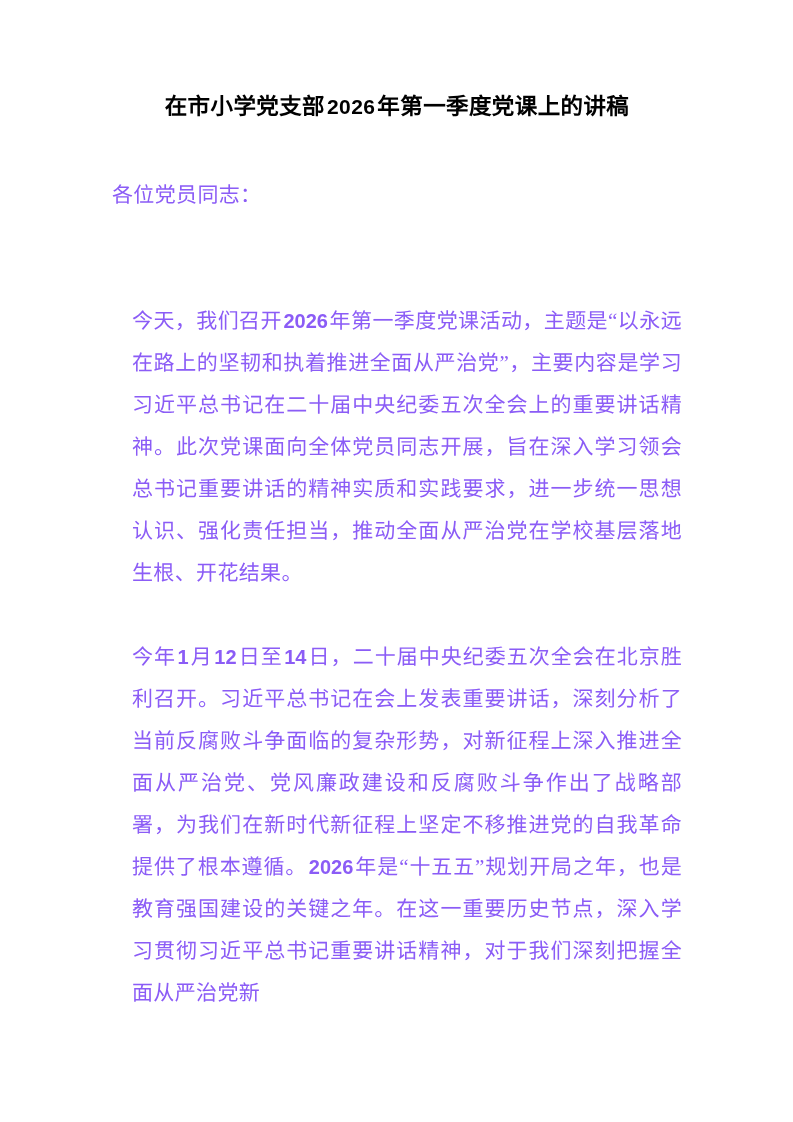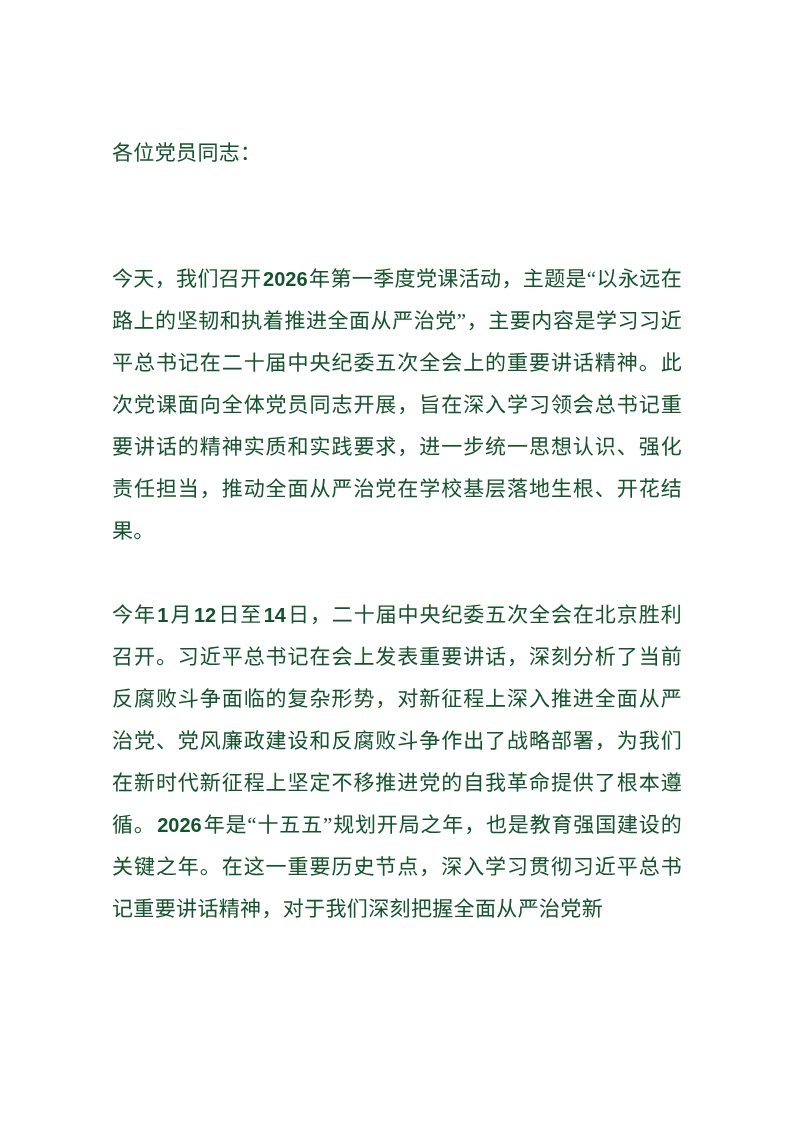--- a/index.html
+++ b/index.html
@@ -34,29 +34,29 @@
     margin: 0;
     padding: 0;
     white-space: nowrap;
   }
   .spacer-after-title { height: 46px; }
   .spacer-para { height: 42px; }
   .para {
     font-family: "Liberation Serif", "DejaVu Serif", serif;
     font-size: 21px;
     line-height: 42px;
-    color: #14532d;
+    color: #8b5cf6;
     margin: 0;
     padding: 0;
     text-align: justify;
     text-justify: inter-ideograph;
     letter-spacing: 0.35px;
     word-break: break-all;
   }
-  .para.flush { text-align: justify; }
+  .para.flush { text-align: justify; margin-left: 20px; }
   .para.short { text-align: left; }
   
   .num {
     font-family: "Liberation Sans", "DejaVu Sans", sans-serif;
     font-weight: bold;
     font-size: 20px;
     letter-spacing: 0;
     padding: 0 1.5px;
   }
   .title-num {
@@ -65,20 +65,21 @@
     font-size: 21px;
     padding: 0 2px;
   }
 </style>
 </head>
 <body>
 
 <div class="page">
   <div class="doc-body">
 
+    <h1 class="doc-title"><span>在市小学党支部</span><span class="title-num">2026</span><span>年第一季度党课上的讲稿</span></h1>
 
     <div class="spacer-after-title"></div>
 
     <p class="para short">各位党员同志：</p>
 
     <div class="spacer-para"></div>
 
 
     <div class="spacer-para"></div>
 

